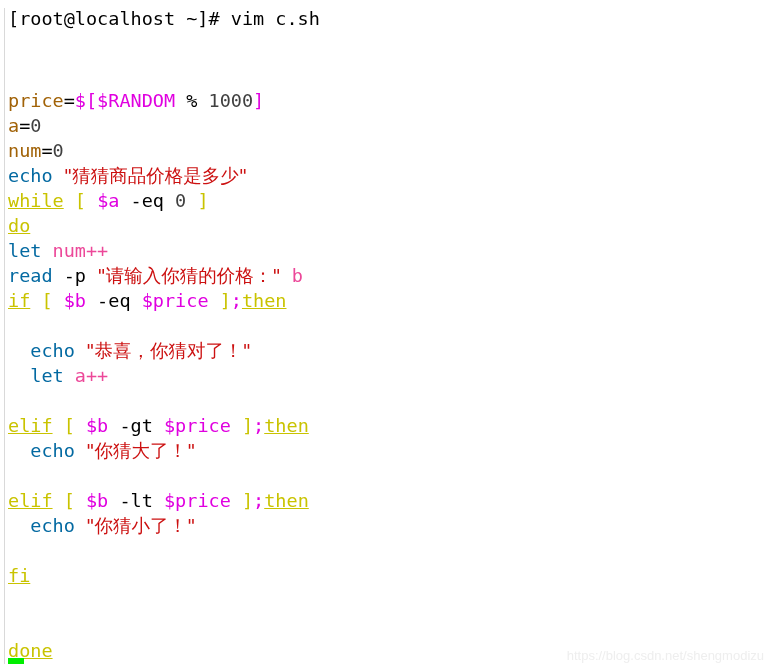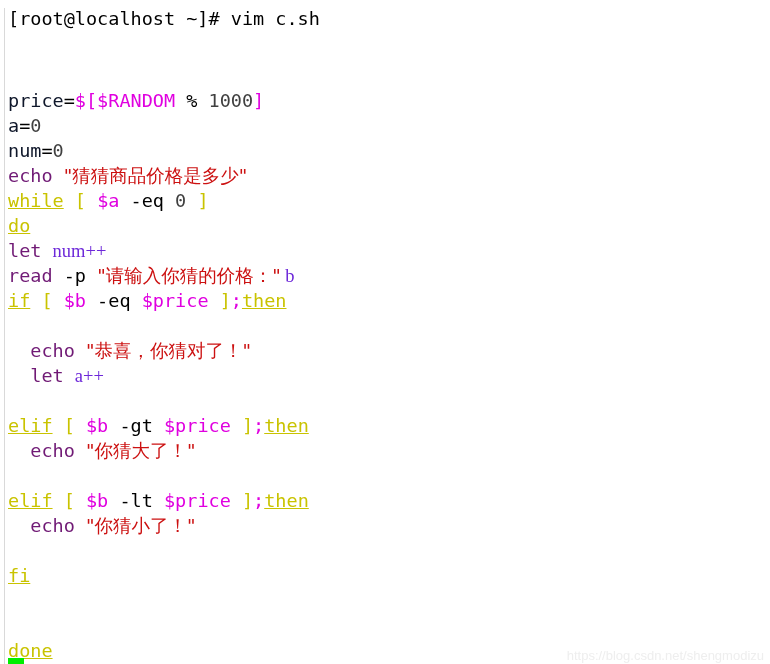--- a/index.html
+++ b/index.html
@@ -56,24 +56,24 @@
     line-height: 25px;
     white-space: pre;
     color: #000000;
   }
   .line {
     height: 25px;
     white-space: pre;
   }
 
   
-  .tok-ident      { color: #6d28d9; font-family: Liberation Serif, serif; }
-  .tok-var        { color: #0f172a; }   
+  .tok-ident      { color: #ec4899; }
+  .tok-var        { color: #a16207; }   
   .tok-keyword    { color: #c9c300; text-decoration: underline; }   
-  .tok-builtin    { color: #701a75; }   
+  .tok-builtin    { color: #0369a1; }   
   .tok-dollar     { color: #e000e0; }   
   .tok-string     { color: #cc1111; }   
   .tok-number     { color: #404040; }   
   .tok-op         { color: #000000; }
   .tok-delim      { color: #c9c300; }
 
   
   .cjk { font-family: "DejaVu Sans", "Liberation Serif", serif; }
 
   #cursor-block {

